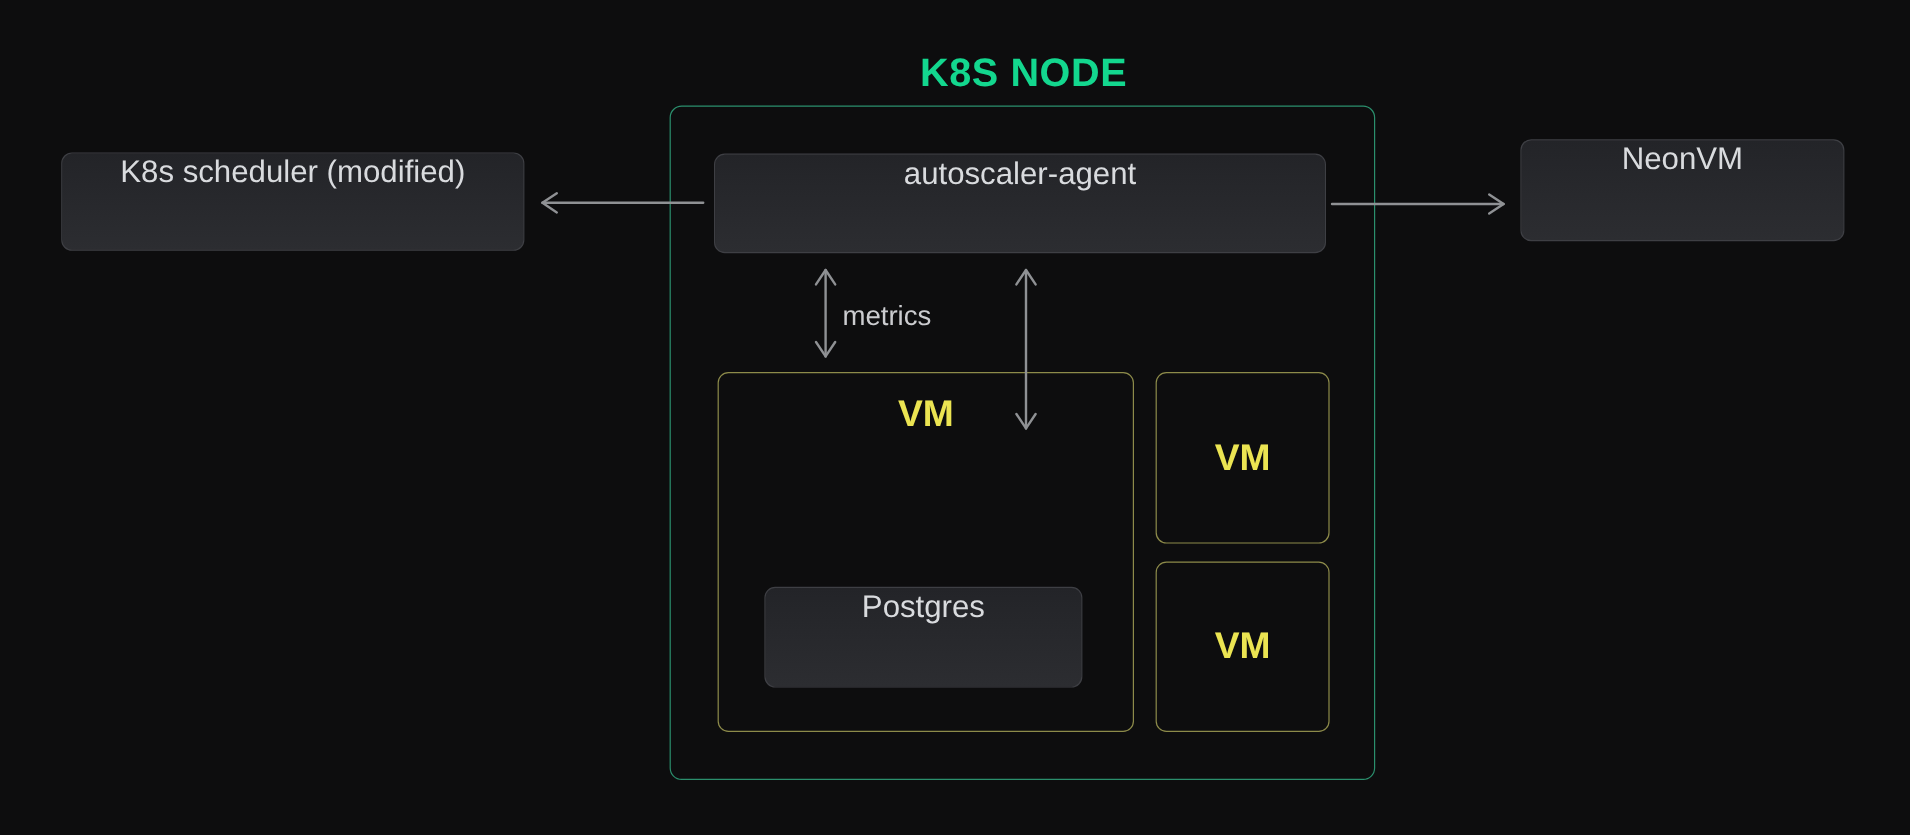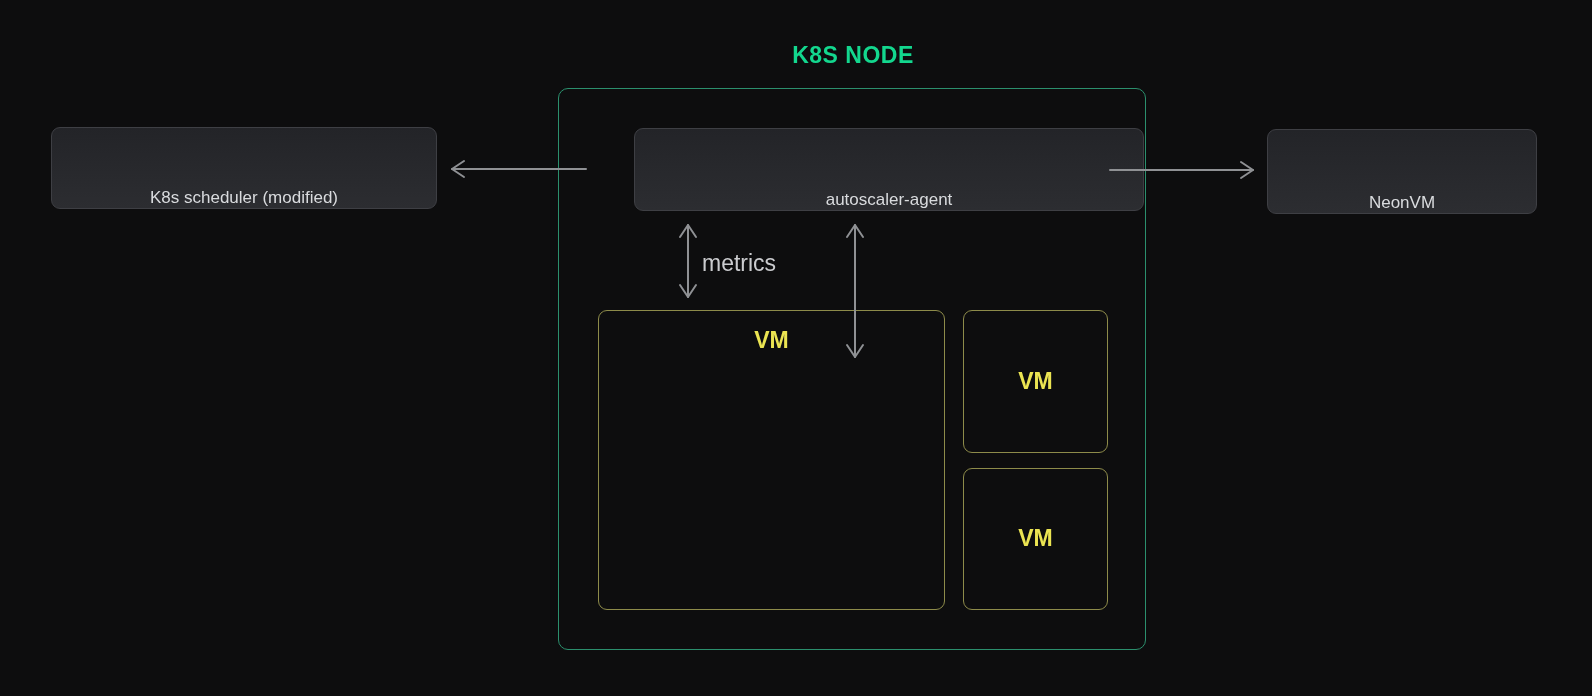--- a/index.html
+++ b/index.html
@@ -14,21 +14,21 @@
     height: 696px;
     background: var(--background, #0D0D0E);
     overflow: hidden;
   }
   .node-title {
     position: absolute;
     left: 558px;
     top: 42px;
     width: 590px;
     text-align: center;
-    font-size: 23px;
+    font-size: 33px;
     font-weight: bold;
     letter-spacing: 0.5px;
     color: var(--accent-green, #13D78E);
   }
   .node-container {
     position: absolute;
     left: 558px;
     top: 88px;
     width: 588px;
     height: 562px;
@@ -36,45 +36,45 @@
     border-radius: 10px;
     box-sizing: border-box;
   }
   .gray-box {
     position: absolute;
     background: linear-gradient(180deg, #232428 0%, #2C2D31 100%);
     border: 1px solid var(--box-border, #3E3F44);
     border-radius: 9px;
     box-sizing: border-box;
     display: flex;
-    align-items: flex-end;
+    align-items: flex-start;
     justify-content: center;
     color: var(--box-text, #D9DBDE);
-    font-size: 17px;
+    font-size: 26px;
   }
   .scheduler-box { left: 51px;  top: 127px; width: 386px; height: 82px; }
-  .autoscaler-box { left: 595px; top: 128px; width: 510px; height: 83px; margin-left: 39px; }
-  .neonvm-box    { left: 1267px; top: 129px; width: 270px; height: 85px; }
+  .autoscaler-box { left: 595px; top: 128px; width: 510px; height: 83px; }
+  .neonvm-box    { left: 1267px; top: 116px; width: 270px; height: 85px; }
   .informant-box { left: 637px; top: 372px; width: 265px; height: 85px; }
   .postgres-box  { left: 637px; top: 489px; width: 265px; height: 84px; }
 
   .vm-box {
     position: absolute;
     border: 1.5px solid var(--yellow-border, #8D8B4A);
     border-radius: 9px;
     box-sizing: border-box;
     background: transparent;
   }
   .vm-main  { left: 598px; top: 310px; width: 347px; height: 300px; }
   .vm-small-1 { left: 963px; top: 310px; width: 145px; height: 143px; }
   .vm-small-2 { left: 963px; top: 468px; width: 145px; height: 142px; }
 
   .vm-label {
     color: var(--accent-yellow, #EBE452);
-    font-size: 23px;
+    font-size: 31px;
     font-weight: bold;
     text-align: center;
   }
   .vm-main .vm-label {
     position: absolute;
     top: 16px;
     left: 0;
     width: 100%;
   }
   .vm-center-label {
@@ -129,20 +129,23 @@
 
   <div class="gray-box neonvm-box">
     <span>NeonVM</span>
   </div>
 
   <div class="vm-box vm-main">
     <div class="vm-label">VM</div>
   </div>
 
 
+  <div class="gray-box postgres-box">
+    <span>Postgres</span>
+  </div>
 
   <div class="vm-box vm-small-1">
     <div class="vm-label vm-center-label">VM</div>
   </div>
 
   <div class="vm-box vm-small-2">
     <div class="vm-label vm-center-label">VM</div>
   </div>
 
   <div class="arrow-label metrics-label">metrics</div>

